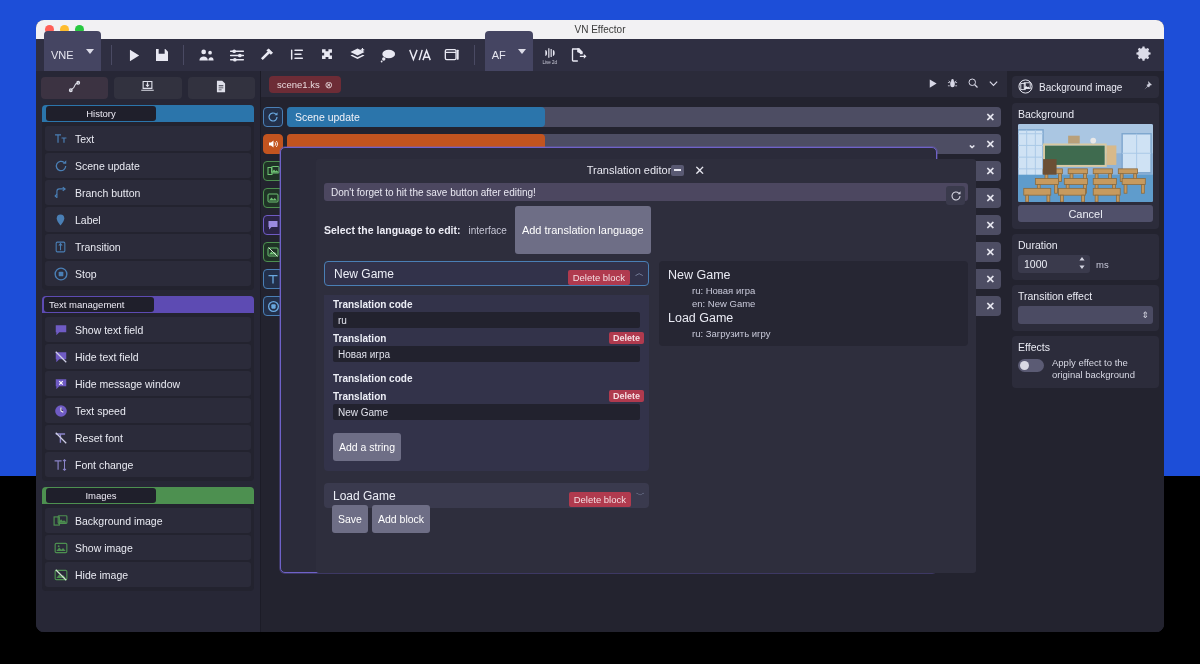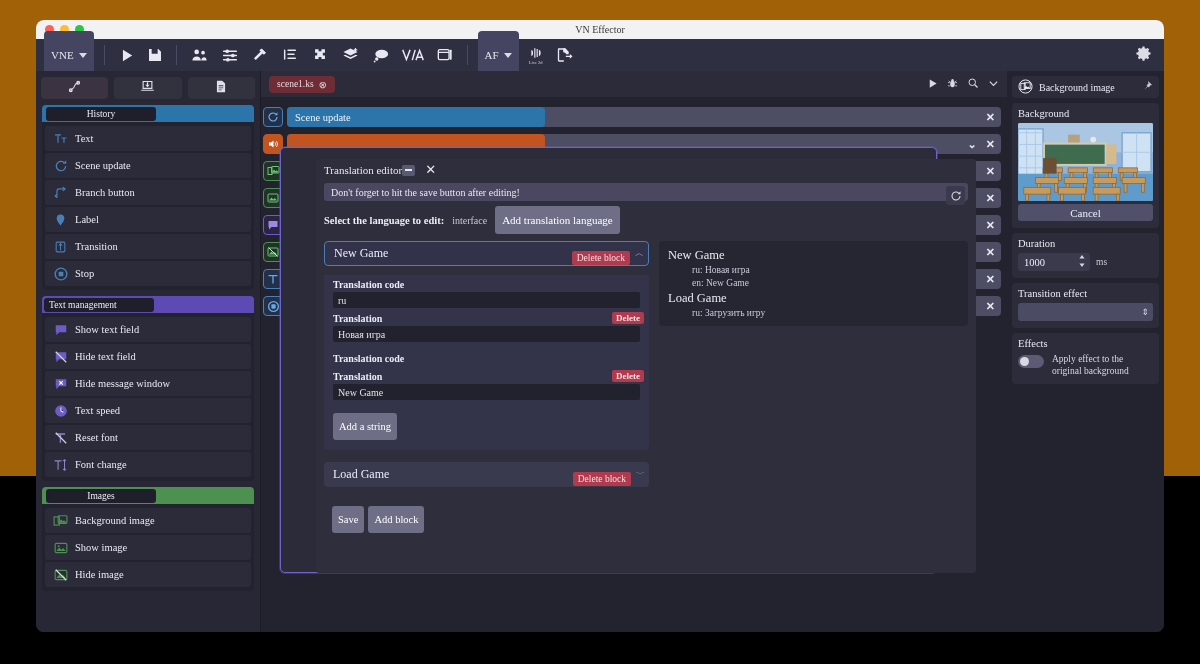--- a/index.html
+++ b/index.html
@@ -1,31 +1,31 @@
 <!DOCTYPE html>
 <html><head>
 <meta charset="utf-8">
 <style>
   html,body{margin:0;padding:0;background:#000;}
   body{width:1200px;height:664px;overflow:hidden;font-family:"Liberation Sans",sans-serif;}
   *{box-sizing:border-box;}
 
-  #root{position:relative;width:1200px;height:476px;background:#a16207;font-family:Liberation Serif, serif;}
+  #root{position:relative;width:1200px;height:476px;background:#1d4ed8;}
 
   
   .window{position:absolute;left:36px;top:20px;width:1128px;height:612px;border-radius:8px;overflow:hidden;background:#2b2b3d;}
   .titlebar{height:19px;background:#f2f1f3;display:flex;align-items:center;position:relative;}
   .traffic{display:flex;gap:6px;margin-left:9px;}
   .dot{width:9px;height:9px;border-radius:50%;}
   .dot.r{background:#ff5f57;} .dot.y{background:#febc2e;} .dot.g{background:#28c840;}
   .wintitle{position:absolute;left:0;right:0;text-align:center;font-size:10px;color:#3a3a3a;}
 
   
   .toolbar{height:32px;background:#2f2f42;display:flex;align-items:center;padding:0 8px;gap:6px;position:relative;}
-  .tb-sel{background:#454562;border-radius:4px;color:#e6e6ef;font-size:11px;padding:18px 7px;display:flex;align-items:center;gap:5px;}
+  .tb-sel{background:#454562;border-radius:4px;color:#e6e6ef;font-size:11px;padding:18px 7px;display:flex;gap:12px;}
   .caret{width:0;height:0;border-left:4px solid transparent;border-right:4px solid transparent;border-top:5px solid #dcdce8;}
   .vsep{width:1px;height:20px;background:#4a4a63;margin:0 4px;}
   .ticon{color:#e8e8f2;display:flex;align-items:center;justify-content:center;height:24px;padding:0 3px;cursor:default;}
   .ticon svg{display:block;}
   .gear{position:absolute;right:12px;top:6px;color:#dcdce8;}
 
   
   .body{position:absolute;left:0;top:51px;right:0;bottom:0;display:flex;background:#23232f;}
 
   
@@ -56,30 +56,30 @@
   .noderow{height:22px;margin:5px 0 0 0;display:flex;align-items:center;gap:4px;}
   .nodeicon{width:20px;height:20px;flex:0 0 20px;border-radius:4px;display:flex;align-items:center;justify-content:center;border:1px solid;}
   .nodebar{flex:1;height:20px;background:#4d4d63;border-radius:4px;display:flex;align-items:center;position:relative;}
   .nodelabel{height:20px;border-radius:4px;display:flex;align-items:center;padding-left:8px;font-size:10.5px;color:#f0f1f7;}
   .nodectl{position:absolute;right:6px;top:0;height:20px;display:flex;align-items:center;gap:9px;color:#e7e7f0;font-size:11px;}
 
   
   .editorpanel{position:absolute;left:20px;top:23px;width:657px;height:426px;background:#2b2b3a;border:1px solid #6f62c8;border-radius:5px;box-shadow:0 0 0 1px rgba(111,98,200,.35);}
 
   .modal{position:absolute;left:280px;top:139px;width:660px;height:414px;background:#2e2e3d;border-radius:3px;}
-  .modal-head{height:22px;display:flex;align-items:center;padding:0 8px;color:#e8e8f1;font-size:11px;justify-content:flex-start;}
+  .modal-head{height:22px;display:flex;align-items:center;padding:0 8px;color:#e8e8f1;font-size:11px;justify-content:center;}
   .modal-head .mh-btns{display:flex;align-items:center;gap:10px;}
   .mini{background:#595972;border-radius:2px;width:13px;height:11px;display:flex;align-items:center;justify-content:center;}
   .mini i{display:block;width:7px;height:2px;background:#e8e8f1;}
   .notice{margin:2px 8px 0 8px;height:18px;background:#4c4760;border-radius:3px;display:flex;align-items:center;padding:0 7px;color:#e9e8f2;font-size:10px;}
   .refreshbtn{position:absolute;right:11px;top:27px;width:19px;height:19px;background:#3a3a4c;border-radius:3px;display:flex;align-items:center;justify-content:center;color:#d5d5e2;}
   .langrow{display:flex;align-items:center;gap:8px;margin:5px 8px 0 8px;}
   .langrow .lbl{font-size:10.5px;font-weight:bold;color:#ececf5;}
   .langrow .cur{font-size:10px;color:#c7c7d6;}
-  .btn{background:#6e6e86;border-radius:3px;color:#fff;font-size:11px;padding:8px 7px;display:inline-flex;align-items:center;}
+  .btn{background:#6e6e86;border-radius:3px;color:#fff;font-size:11px;padding:18px 7px;display:inline-flex;align-items:center;}
   .btn.sm{font-size:10.5px;padding:8px 6px;}
 
   .editcols{display:flex;gap:10px;margin:7px 8px 0 8px;}
   .leftedit{width:325px;flex:0 0 325px;}
   .blockhead{height:25px;border-radius:4px;background:#32324a;border:1px solid #4a7fb5;display:flex;align-items:center;padding:0 4px 0 9px;justify-content:space-between;}
   .blockhead.plain{border:none;background:#3a3a4e;}
   .blockhead .bt{font-size:12px;color:#eceef6;}
   .bh-right{display:flex;align-items:center;gap:5px;}
   .delblock{background:#b03a4e;color:#f4dde1;font-size:9.5px;padding:2px 5px;border-radius:2px;margin-top:8px;}
   .chev{color:#9aa6c4;font-size:9px;}

